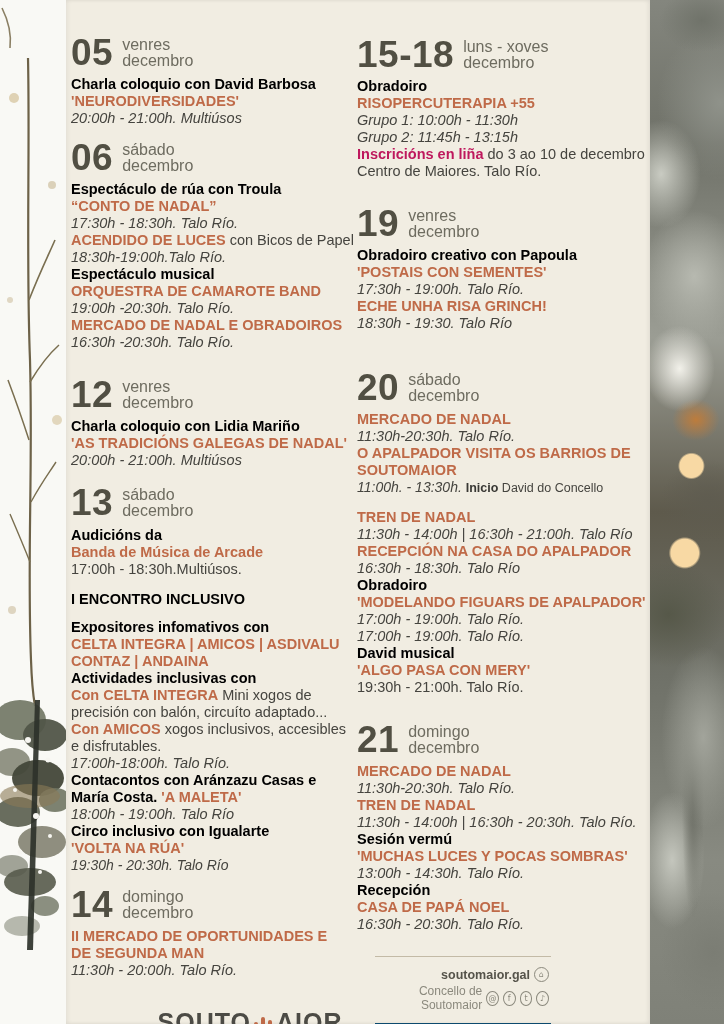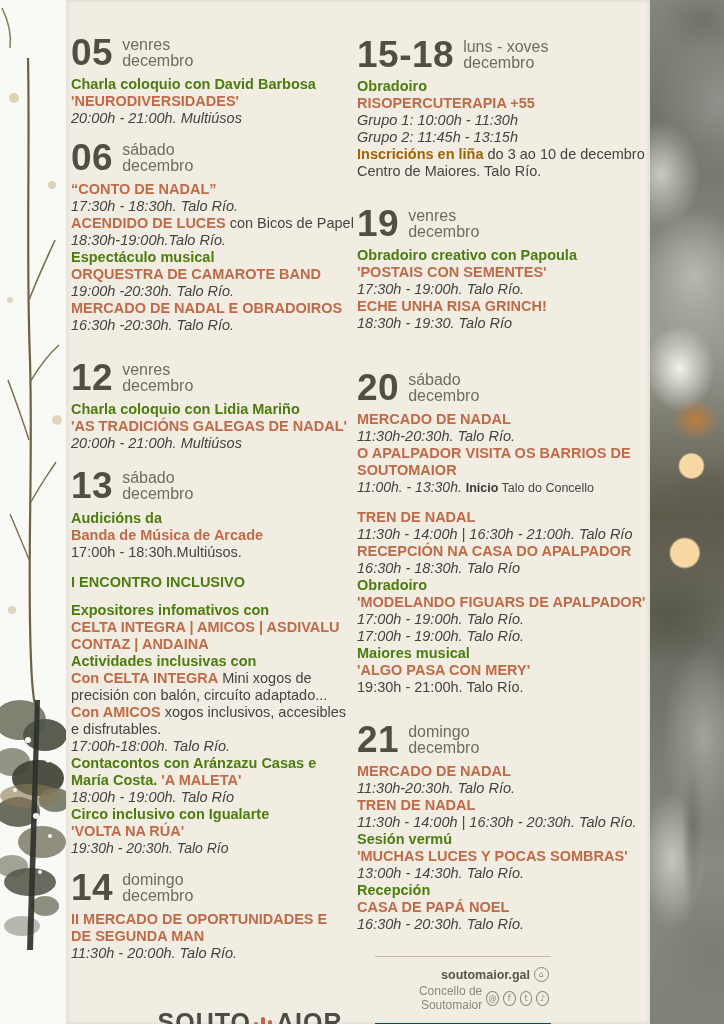--- a/index.html
+++ b/index.html
@@ -30,25 +30,25 @@
 
   
   .col{position:absolute;top:33px;}
   .col-left{left:71px;width:292px;}
   .col-right{left:357px;width:302px;}
   .section{margin-bottom:11px;}
   .date-row{display:flex;align-items:flex-start;margin-bottom:3px;}
   .num{font-size:37px;font-weight:800;color:#514f43;letter-spacing:.5px;line-height:40px;}
   .day{margin-left:9px;padding-top:4px;font-size:16px;color:#6e6c60;line-height:16px;}
   .line{font-size:14.5px;line-height:17px;color:#45443f;}
-  .seg-b{font-weight:bold;color:#4d7c0f;}
+  .seg-b{font-weight:bold;color:#000000;}
   .seg-a{font-weight:bold;color:#bf6a48;}
   .seg-i{font-style:italic;color:#45443f;}
   .seg-r{color:#45443f;}
-  .seg-p{font-weight:bold;color:#a16207;}
+  .seg-p{font-weight:bold;color:#be185d;}
   .seg-is{font-style:italic;font-size:14px;color:#45443f;}
   .seg-bs{font-weight:bold;font-size:12.5px;color:#393834;}
   .seg-rs{font-size:12.5px;color:#45443f;}
 
   
   .footer-logo{position:absolute;left:140px;top:1008px;width:220px;}
   .logo-line{font-size:25px;font-weight:800;color:#4c4b45;letter-spacing:1px;display:flex;
     align-items:flex-end;justify-content:center;}
   .logo-bars{display:inline-flex;align-items:flex-end;margin:0 2px 3px 2px;}
   .logo-bars i{display:block;width:4px;background:#bf6a48;margin:0 1.5px;border-radius:2px;}
@@ -127,20 +127,21 @@
         <div class="line"><span class="seg-i">20:00h - 21:00h. Multiúsos</span></div>
       </div>
       <div class="section" style="margin-top: 4px;">
         <div class="date-row">
           <span class="num">06</span>
           <span class="day">
             <div>sábado</div>
             <div>decembro</div>
           </span>
         </div>
+        <div class="line"><span class="seg-b">Espectáculo de rúa con Troula</span></div>
         <div class="line"><span class="seg-a">“CONTO DE NADAL”</span></div>
         <div class="line"><span class="seg-i">17:30h - 18:30h. Talo Río.</span></div>
         <div class="line"><span class="seg-a">ACENDIDO DE LUCES</span><span class="seg-r"> con Bicos de Papel</span></div>
         <div class="line"><span class="seg-i">18:30h-19:00h.Talo Río.</span></div>
         <div class="line"><span class="seg-b">Espectáculo musical</span></div>
         <div class="line"><span class="seg-a">ORQUESTRA DE CAMAROTE BAND</span></div>
         <div class="line"><span class="seg-i">19:00h -20:30h. Talo Río.</span></div>
         <div class="line"><span class="seg-a">MERCADO DE NADAL E OBRADOIROS</span></div>
         <div class="line"><span class="seg-i">16:30h -20:30h. Talo Río.</span></div>
       </div>
@@ -232,30 +233,30 @@
           <span class="num">20</span>
           <span class="day">
             <div>sábado</div>
             <div>decembro</div>
           </span>
         </div>
         <div class="line"><span class="seg-a">MERCADO DE NADAL</span></div>
         <div class="line"><span class="seg-i">11:30h-20:30h. Talo Río.</span></div>
         <div class="line"><span class="seg-a">O APALPADOR VISITA OS BARRIOS DE</span></div>
         <div class="line"><span class="seg-a">SOUTOMAIOR</span></div>
-        <div class="line"><span class="seg-is">11:00h. - 13:30h. </span><span class="seg-bs">Inicio</span><span class="seg-rs"> Talo do Concello</span></div>
+        <div class="line"><span class="seg-is">11:00h. - 13:30h. </span><span class="seg-bs">Inicio</span><span class="seg-rs"> David do Concello</span></div>
         <div class="line" style="margin-top: 12px;"><span class="seg-a">TREN DE NADAL</span></div>
         <div class="line"><span class="seg-i">11:30h - 14:00h | 16:30h - 21:00h. Talo Río</span></div>
         <div class="line"><span class="seg-a">RECEPCIÓN NA CASA DO APALPADOR</span></div>
         <div class="line"><span class="seg-i">16:30h - 18:30h. Talo Río</span></div>
         <div class="line"><span class="seg-b">Obradoiro</span></div>
         <div class="line"><span class="seg-a">'MODELANDO FIGUARS DE APALPADOR'</span></div>
         <div class="line"><span class="seg-i">17:00h - 19:00h. Talo Río.</span></div>
         <div class="line"><span class="seg-i">17:00h - 19:00h. Talo Río.</span></div>
-        <div class="line"><span class="seg-b">Maiores musical</span></div>
+        <div class="line"><span class="seg-b">David musical</span></div>
         <div class="line"><span class="seg-a">'ALGO PASA CON MERY'</span></div>
         <div class="line"><span class="seg-r">19:30h - 21:00h.  Talo Río.</span></div>
       </div>
       <div class="section" style="margin-top: 24px;">
         <div class="date-row">
           <span class="num">21</span>
           <span class="day">
             <div>domingo</div>
             <div>decembro</div>
           </span>

